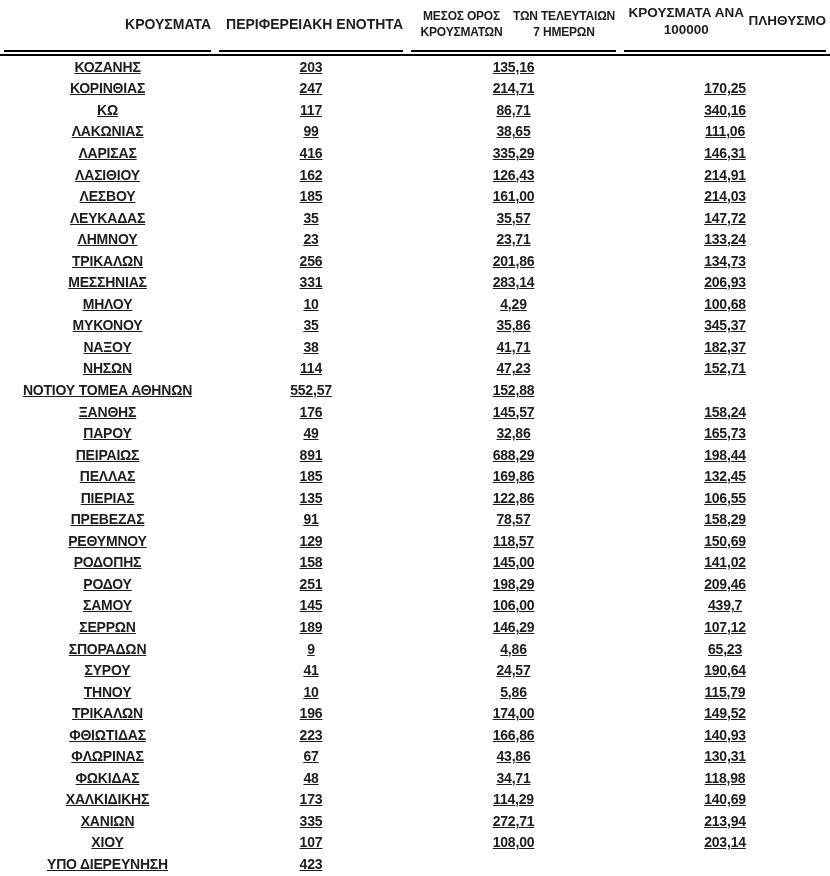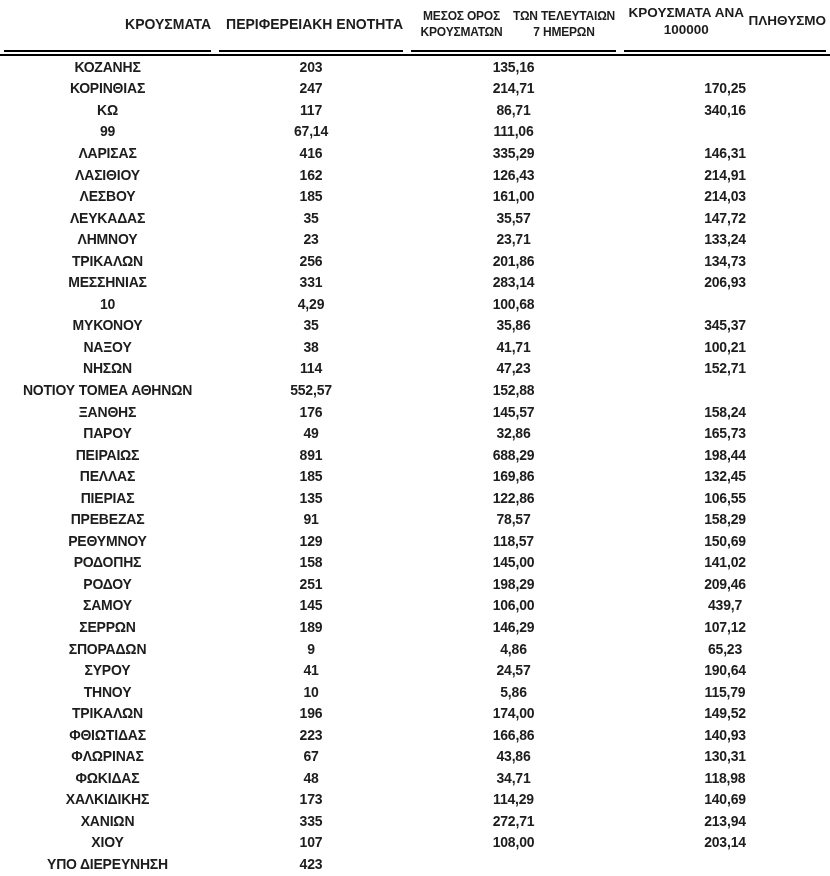--- a/index.html
+++ b/index.html
@@ -38,20 +38,21 @@
     border-top: 2.5px solid #000;
     margin: 2px 0 0 0;
     width: 830px;
   }
 
   .row {
     display: grid;
     grid-template-columns: 215px 192px 213px 210px;
     height: 21.55px;
     align-items: center;
+    text-decoration: underline;
   }
   .cell {
     text-align: center;
     font-size: 14px;
     letter-spacing: -0.2px;
     white-space: nowrap;
   }
 </style>
 </head>
 <body>
@@ -89,22 +90,23 @@
         <div class="cell c3">214,71</div>
         <div class="cell c4">170,25</div>
       </div>
       <div class="row">
         <div class="cell c1">ΚΩ</div>
         <div class="cell c2">117</div>
         <div class="cell c3">86,71</div>
         <div class="cell c4">340,16</div>
       </div>
       <div class="row">
+        <div class="cell c1">ΛΑΚΩΝΙΑΣ</div>
         <div class="cell c2">99</div>
-        <div class="cell c3">67,14</div>
+        <div class="cell c3">38,65</div>
         <div class="cell c4">111,06</div>
       </div>
       <div class="row">
         <div class="cell c1">ΛΑΡΙΣΑΣ</div>
         <div class="cell c2">416</div>
         <div class="cell c3">335,29</div>
         <div class="cell c4">146,31</div>
       </div>
       <div class="row">
         <div class="cell c1">ΛΑΣΙΘΙΟΥ</div>
@@ -136,35 +138,36 @@
         <div class="cell c3">201,86</div>
         <div class="cell c4">134,73</div>
       </div>
       <div class="row">
         <div class="cell c1">ΜΕΣΣΗΝΙΑΣ</div>
         <div class="cell c2">331</div>
         <div class="cell c3">283,14</div>
         <div class="cell c4">206,93</div>
       </div>
       <div class="row">
+        <div class="cell c1">ΜΗΛΟΥ</div>
         <div class="cell c2">10</div>
         <div class="cell c3">4,29</div>
         <div class="cell c4">100,68</div>
       </div>
       <div class="row">
         <div class="cell c1">ΜΥΚΟΝΟΥ</div>
         <div class="cell c2">35</div>
         <div class="cell c3">35,86</div>
         <div class="cell c4">345,37</div>
       </div>
       <div class="row">
         <div class="cell c1">ΝΑΞΟΥ</div>
         <div class="cell c2">38</div>
         <div class="cell c3">41,71</div>
-        <div class="cell c4">100,21</div>
+        <div class="cell c4">182,37</div>
       </div>
       <div class="row">
         <div class="cell c1">ΝΗΣΩΝ</div>
         <div class="cell c2">114</div>
         <div class="cell c3">47,23</div>
         <div class="cell c4">152,71</div>
       </div>
       <div class="row">
         <div class="cell c1">ΝΟΤΙΟΥ ΤΟΜΕΑ ΑΘΗΝΩΝ</div>
         <div class="cell c3">552,57</div>

